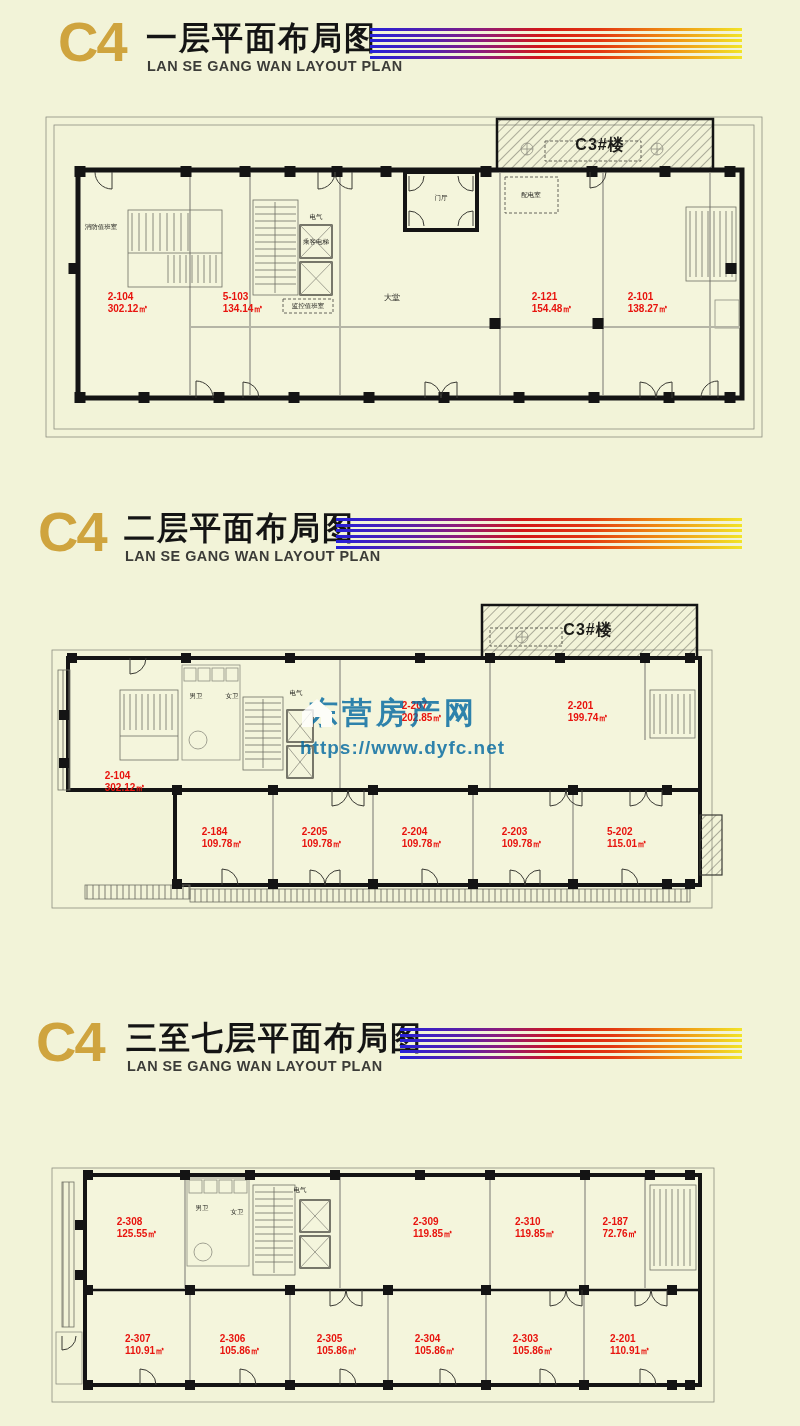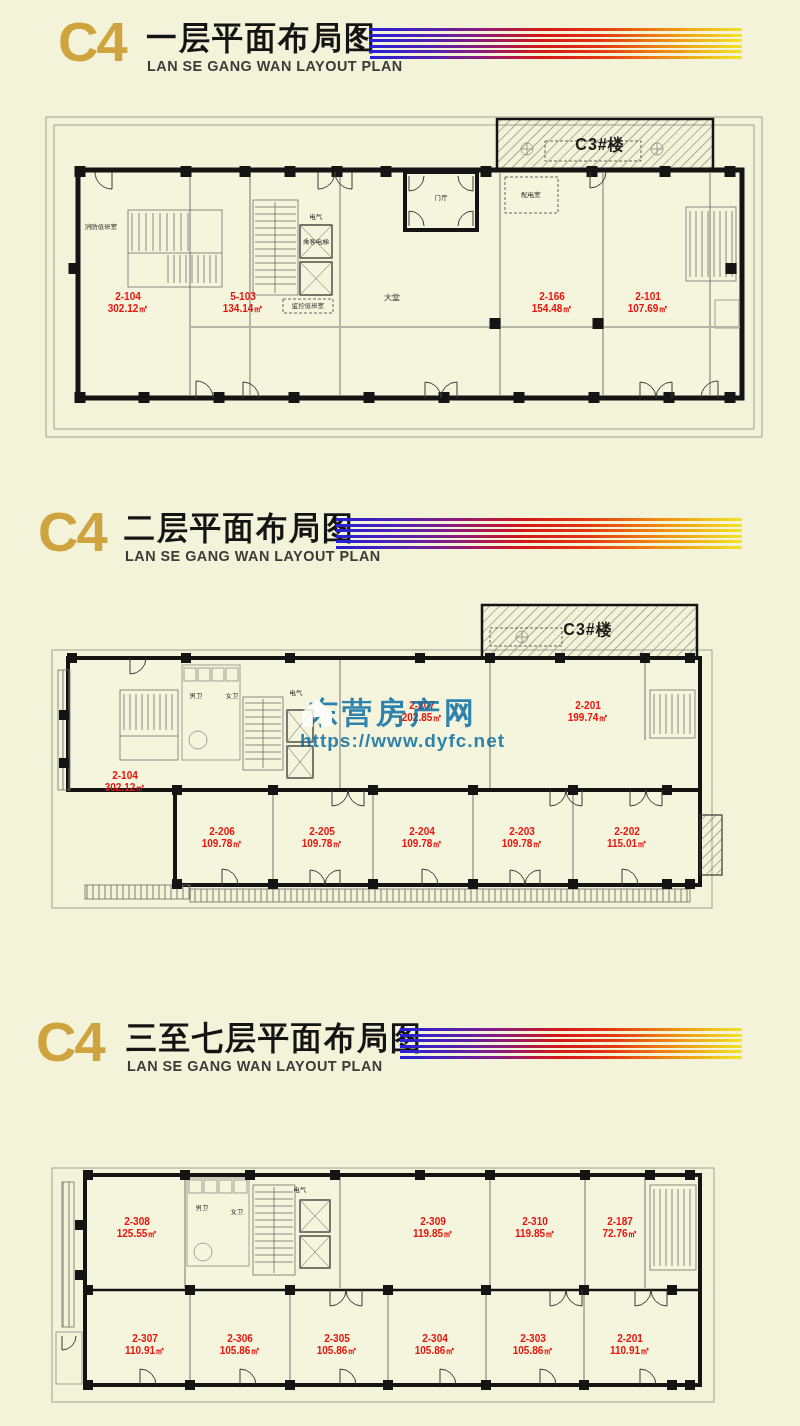--- a/index.html
+++ b/index.html
@@ -28,36 +28,36 @@
   .stripes{position:absolute;top:12px;}
   .stripes .s{
     height:3px;margin-bottom:2.6px;
     background:linear-gradient(90deg,#2620d8 0%,#5a1fa8 18%,#8d1b7a 30%,#d31717 46%,#e33711 62%,#ef8d12 80%,#f2e428 100%);
   }
   
   .plan{position:absolute;left:0;width:800px;}
   .plan svg{position:absolute;left:0;top:0;}
   .room-label{
     position:absolute;transform:translate(-50%,-50%);
-    color:#e8140e;font-size:10px;font-weight:700;text-align:center;line-height:1.18;
+    color:#e8140e;font-size:10px;font-weight:700;text-align:left;line-height:1.18;
     white-space:nowrap;
   }
   .anno{
     position:absolute;transform:translate(-50%,-50%);
     color:#23231f;font-size:6.5px;text-align:center;line-height:1.05;white-space:nowrap;
   }
   .anno.big{font-size:8px;}
   .c3label{
     position:absolute;transform:translate(-50%,-50%);
     color:#1b1b18;font-size:16px;font-weight:700;letter-spacing:1px;white-space:nowrap;
   }
   
   .wm{position:absolute;text-align:left;color:#0369a1;opacity:0.82;}
   .wm .brand{font-size:30px;font-weight:900;letter-spacing:4px;line-height:1;white-space:nowrap;}
-  .wm .url{font-size:19px;font-weight:900;letter-spacing:1px;margin-top:2px;white-space:nowrap;}
+  .wm .url{font-size:19px;font-weight:900;letter-spacing:1px;margin-top:9px;white-space:nowrap;}
   .wm .house{display:inline-block;vertical-align:middle;margin-right:8px;}
   .thin{fill:none;stroke:#8d8d80;stroke-width:0.8;}
   .gray{fill:none;stroke:#b5b5a6;stroke-width:2;}
   .door{fill:none;stroke:#3a3a34;stroke-width:1;}
   .dash{fill:none;stroke:#55554c;stroke-width:0.9;stroke-dasharray:3 2;}
   .stair{fill:none;stroke:#6f6f64;stroke-width:0.8;}
   .lift{fill:#f4f5dc;stroke:#23231f;stroke-width:1.2;}
 </style>
 </head>
 <body>
@@ -190,26 +190,26 @@
   <div class="anno big" style="left:392px;top:193px;">大堂</div>
   <div class="room-label" style="left:128px;top:198px;">
     <div>2-104</div>
       <div>302.12㎡</div>
   </div>
   <div class="room-label" style="left:243px;top:198px;">
     <div>5-103</div>
       <div>134.14㎡</div>
   </div>
   <div class="room-label" style="left:552px;top:198px;">
-    <div>2-166</div>
+    <div>2-121</div>
       <div>154.48㎡</div>
   </div>
   <div class="room-label" style="left:648px;top:198px;">
     <div>2-101</div>
-      <div>107.69㎡</div>
+      <div>138.27㎡</div>
   </div>
 </div>
 
 <div class="hdr" style="top:506px;">
   <div class="logo" style="left:38px;">C4</div>
   <div class="cn" style="left:124px;">二层平面布局图</div>
   <div class="en" style="left:125px;">LAN SE GANG WAN LAYOUT  PLAN</div>
   <div class="stripes" style="left:336px;width:406px;">
     <div class="s"></div>
       <div class="s"></div>
@@ -336,37 +336,37 @@
   </div>
   <div class="room-label" style="left:422px;top:122px;">
     <div>2-207</div>
       <div>202.85㎡</div>
   </div>
   <div class="room-label" style="left:588px;top:122px;">
     <div>2-201</div>
       <div>199.74㎡</div>
   </div>
   <div class="room-label" style="left:222px;top:248px;">
-    <div>2-206</div>
+    <div>2-184</div>
       <div>109.78㎡</div>
   </div>
   <div class="room-label" style="left:322px;top:248px;">
     <div>2-205</div>
       <div>109.78㎡</div>
   </div>
   <div class="room-label" style="left:422px;top:248px;">
     <div>2-204</div>
       <div>109.78㎡</div>
   </div>
   <div class="room-label" style="left:522px;top:248px;">
     <div>2-203</div>
       <div>109.78㎡</div>
   </div>
   <div class="room-label" style="left:627px;top:248px;">
-    <div>2-202</div>
+    <div>5-202</div>
       <div>115.01㎡</div>
   </div>
 
   <div class="wm" style="left:300px;top:108px;width:280px;">
     <div>
       <span class="house">
         <svg width="34" height="30" viewBox="0 0 34 30">
             <path d="M2 14L17 1L32 14V29H21V19H13V29H2Z" fill="#ffffff"></path>
           </svg>
       </span><span class="brand">东营房产网</span>

